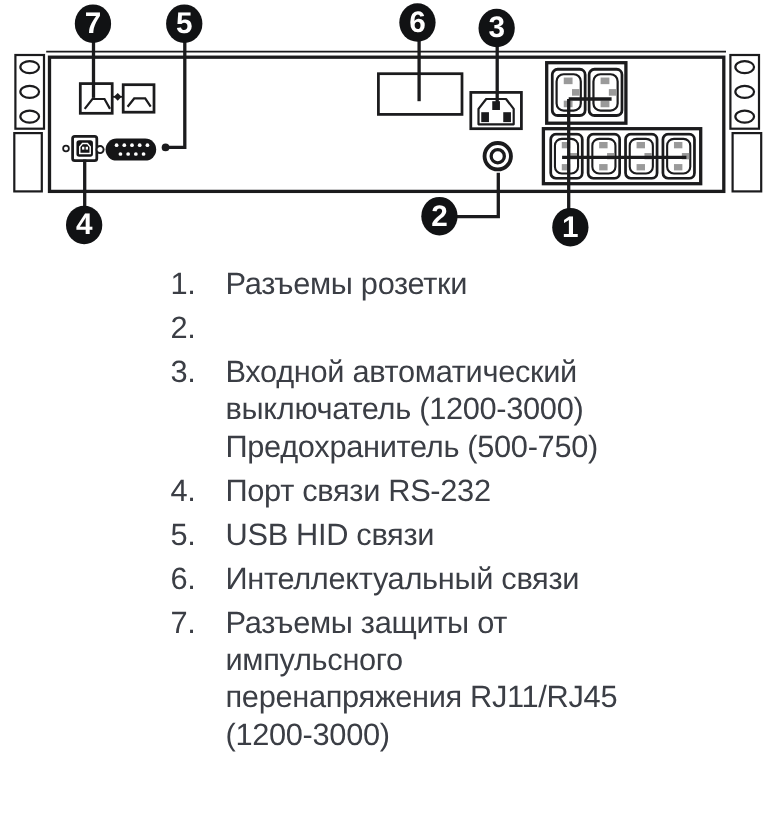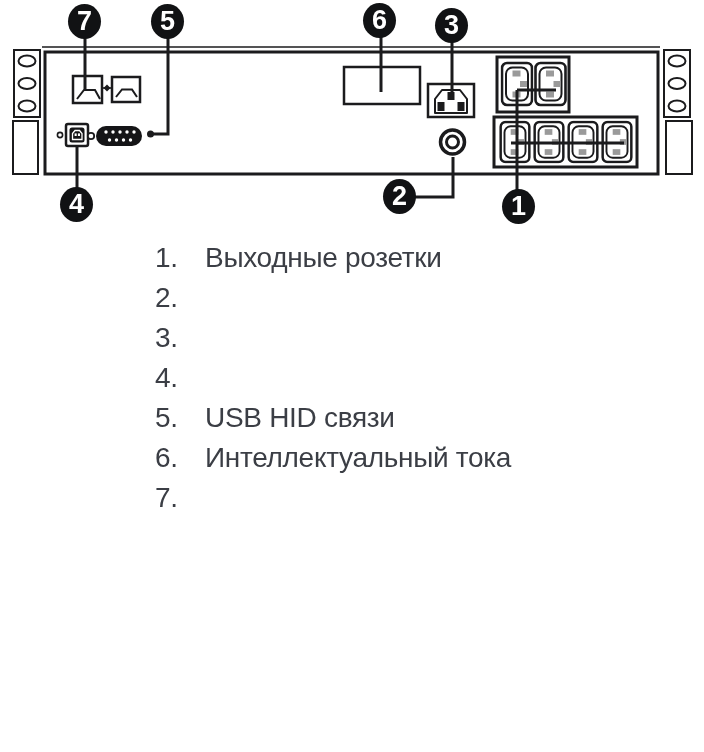--- a/index.html
+++ b/index.html
@@ -144,37 +144,45 @@
   <div class="callout co5">5</div>
   <div class="callout co6">6</div>
   <div class="callout co3">3</div>
   <div class="callout co4">4</div>
   <div class="callout co2">2</div>
   <div class="callout co1">1</div>
 
   <div class="legend">
     <div class="legend-row">
       <span class="legend-num">1.</span>
-      <span class="legend-text">Выходные розетки</span>
+      <span class="legend-text">Разъемы розетки</span>
     </div>
     <div class="legend-row">
       <span class="legend-num">2.</span>
     </div>
     <div class="legend-row">
       <span class="legend-num">3.</span>
+      <span class="legend-text">Входной автоматический
+выключатель (1200-3000)
+Предохранитель (500-750)</span>
     </div>
     <div class="legend-row">
       <span class="legend-num">4.</span>
+      <span class="legend-text">Порт связи RS-232</span>
     </div>
     <div class="legend-row">
       <span class="legend-num">5.</span>
       <span class="legend-text">USB HID связи</span>
     </div>
     <div class="legend-row">
       <span class="legend-num">6.</span>
-      <span class="legend-text">Интеллектуальный тока</span>
+      <span class="legend-text">Интеллектуальный связи</span>
     </div>
     <div class="legend-row">
       <span class="legend-num">7.</span>
+      <span class="legend-text">Разъемы защиты от
+импульсного
+перенапряжения RJ11/RJ45
+(1200-3000)</span>
     </div>
   </div>
 
 </div>
 
 </body></html>

